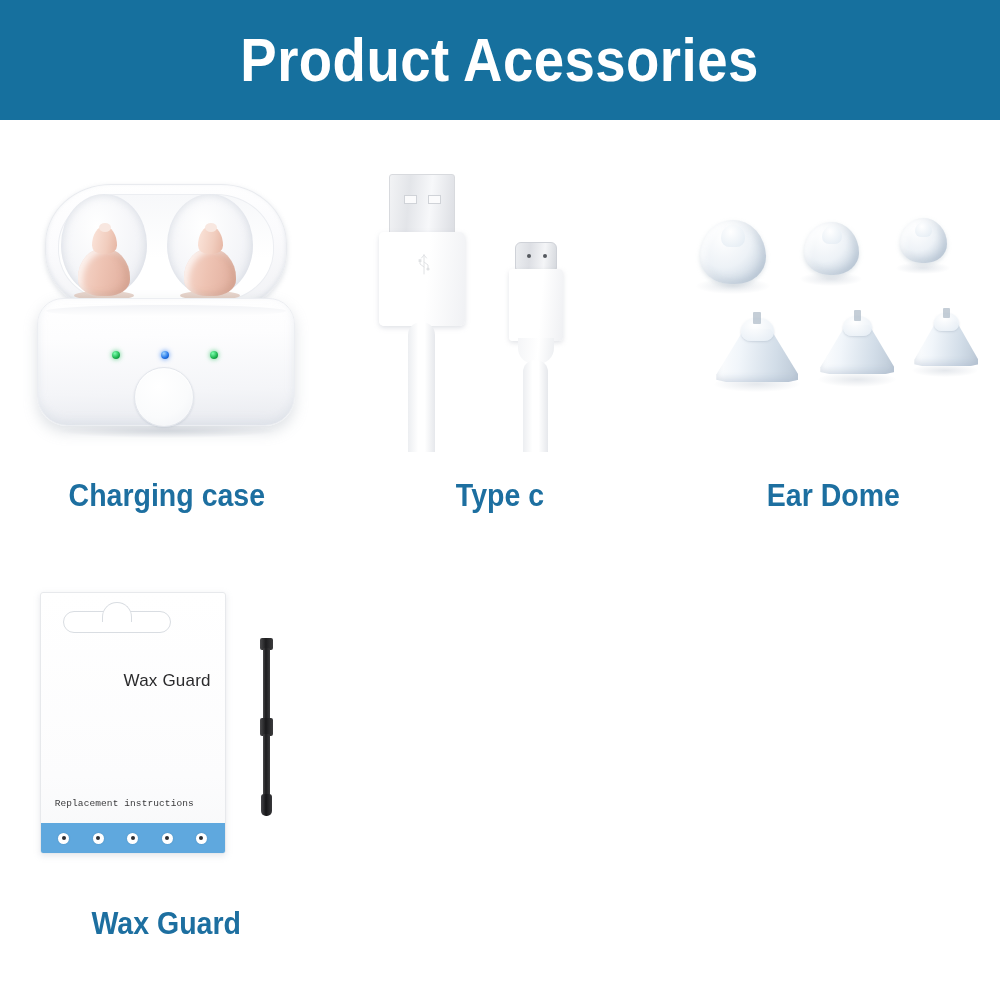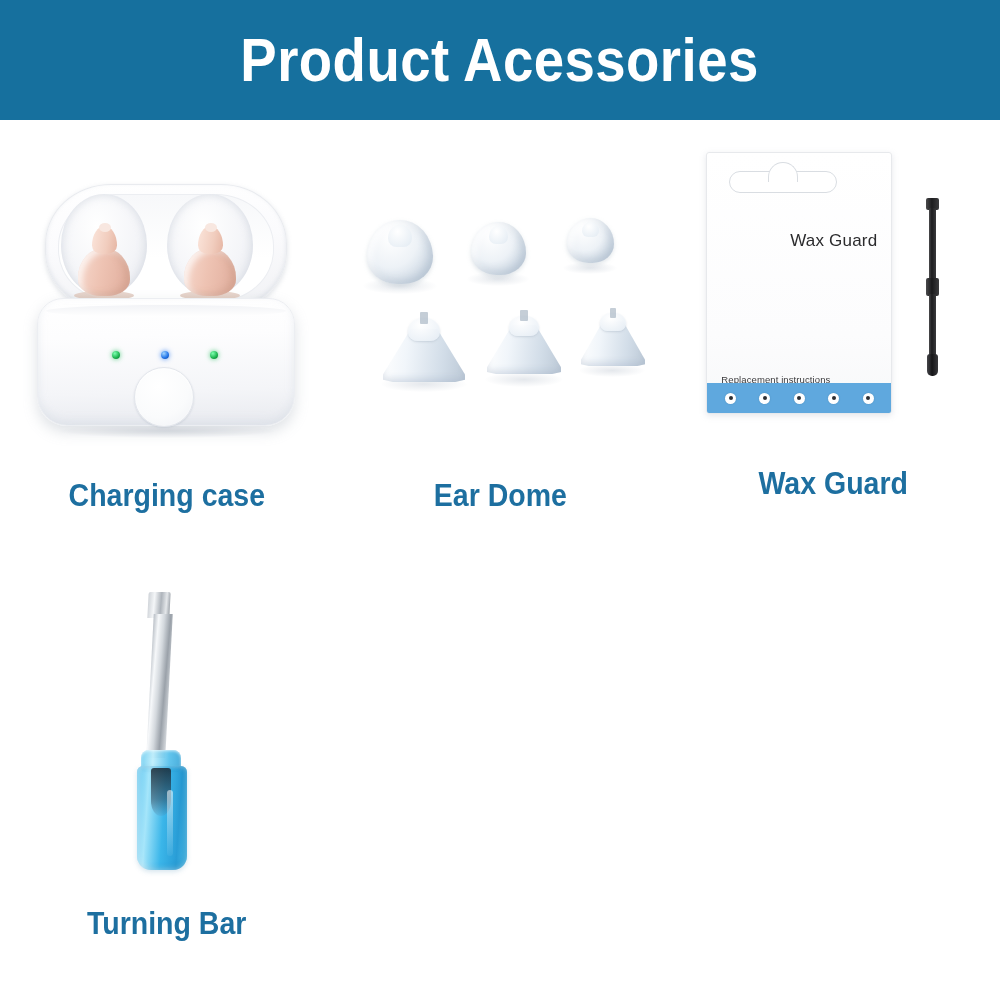--- a/index.html
+++ b/index.html
@@ -424,25 +424,26 @@
     top: 78px;
     color: #2b2b2d;
     font-size: 17px;
     font-weight: normal;
     letter-spacing: 0.2px;
     white-space: nowrap;
   }
   .wax-sub {
     position: absolute;
     left: 14px;
-    bottom: 28px;
+    bottom: 44px;
     color: #3a3a3c;
     font-size: 9.5px;
     letter-spacing: 0.1px;
     white-space: nowrap;
+    font-family: Liberation Mono, monospace;
   }
   .wax-strip {
     position: absolute;
     left: 0;
     bottom: 0;
     width: 100%;
     height: 30px;
     background: #5FA8DE;
     display: flex;
     align-items: center;
@@ -682,20 +683,47 @@
           <div class="led blue-c"></div>
           <div class="led green-r"></div>
           <div class="case-button"></div>
         </div>
         <div class="case-shadow"></div>
       </div>
     </div>
     <div class="label">Charging case</div>
   </div>
 
+  <div class="cell row1">
+    <div class="art">
+      <div class="cable-wrap">
+        <div class="usba">
+          <div class="usba-slot s1"></div>
+          <div class="usba-slot s2"></div>
+        </div>
+        <div class="usba-body">
+          <svg class="usba-logo" viewBox="0 0 14 22">
+            <path d="M7 1 L7 20 M7 1 L4.5 4 M7 1 L9.5 4 M7 8 L11 11 L11 14 M7 13 L3 10 L3 7" stroke="#9aa0a8" stroke-width="1" fill="none" stroke-linecap="round"></path>
+            <circle cx="11" cy="15" r="1.6" fill="#9aa0a8"></circle>
+            <rect x="1.6" y="5.2" width="2.8" height="2.8" fill="#9aa0a8"></rect>
+          </svg>
+        </div>
+        <div class="usba-cable"></div>
+
+        <div class="usbc">
+          <div class="usbc-dot d1"></div>
+          <div class="usbc-dot d2"></div>
+        </div>
+        <div class="usbc-body"></div>
+        <div class="usbc-neck"></div>
+        <div class="usbc-cable"></div>
+      </div>
+    </div>
+    <div class="label">Type c</div>
+  </div>
 
   <div class="cell row1">
     <div class="art">
       <div class="domes-wrap">
 
         <div class="dome-shadow" style="left:8px;  top:78px;  width:74px; height:16px;"></div>
         <div class="dome dome-closed" style="left:12px; top:20px; width:66px; height:64px;">
           <div class="cap"></div>
             <div class="stem"></div>
         </div>
@@ -757,28 +785,15 @@
           <div class="seg upper"></div>
           <div class="mid"></div>
           <div class="seg lower"></div>
           <div class="cap-bot"></div>
         </div>
       </div>
     </div>
     <div class="label">Wax Guard</div>
   </div>
 
-  <div class="cell row2">
-    <div class="art">
-      <div class="driver-wrap">
-        <div class="driver-tip"></div>
-        <div class="driver-shaft"></div>
-        <div class="driver-collar"></div>
-        <div class="driver-handle"></div>
-        <div class="driver-inner"></div>
-        <div class="driver-gloss"></div>
-      </div>
-    </div>
-    <div class="label">Turning Bar</div>
-  </div>
 
 
 </div>
 
 </body></html>

